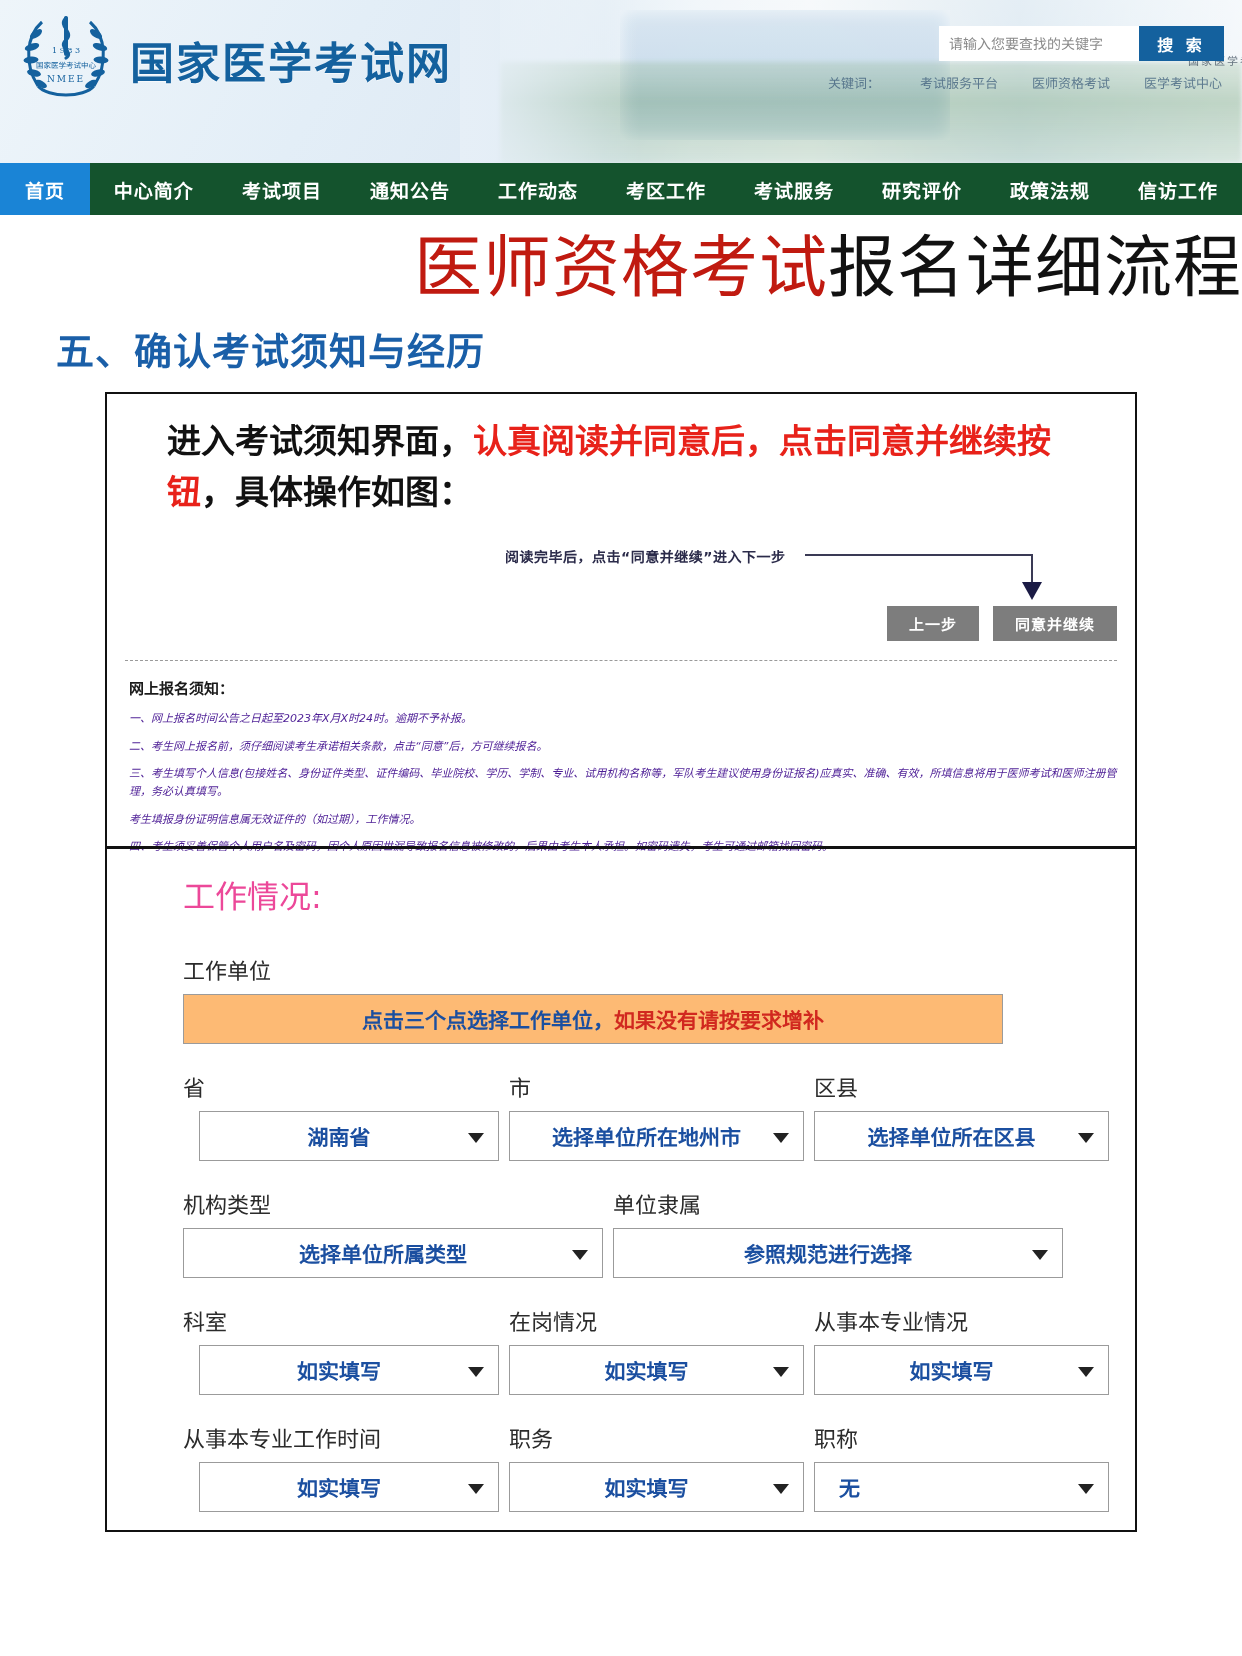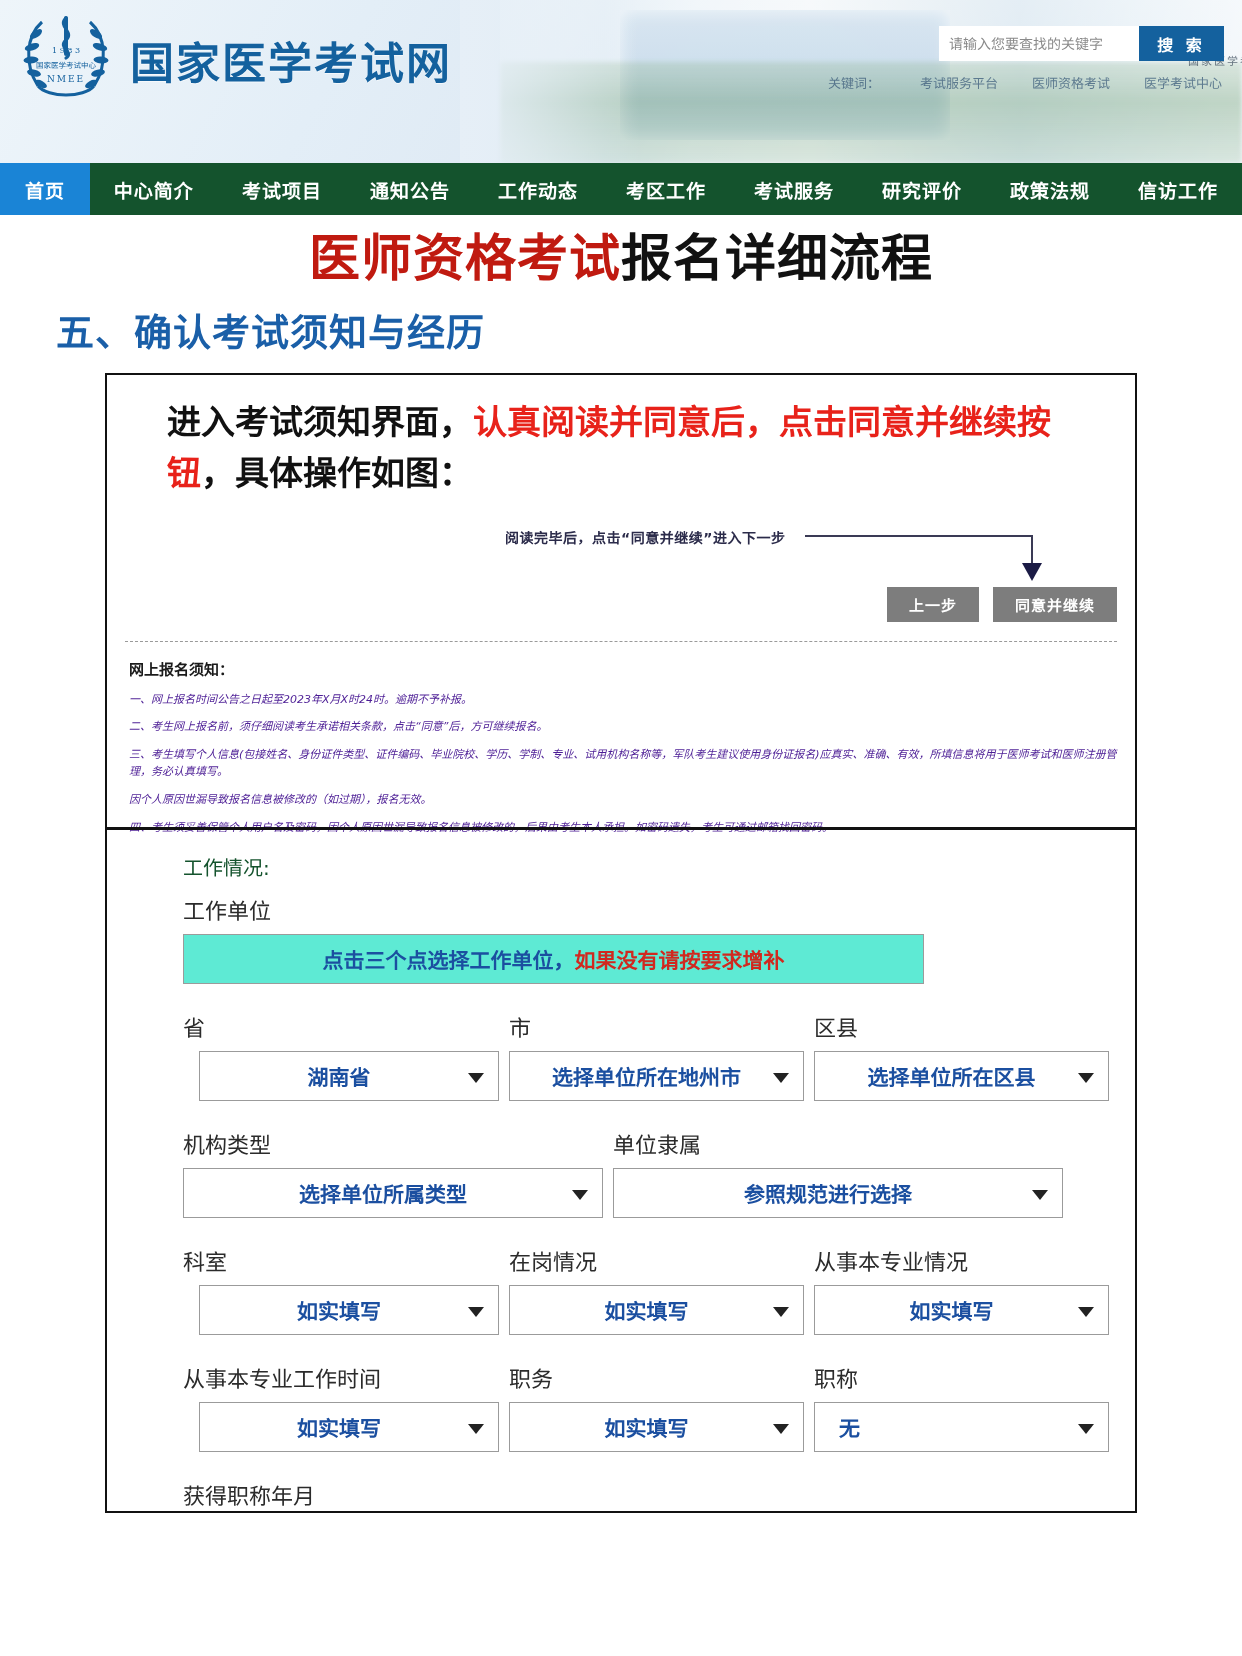--- a/index.html
+++ b/index.html
@@ -87,23 +87,23 @@
   .nav-item{
     display:flex;align-items:center;justify-content:center;
     color:#fff;font-size:19px;font-weight:bold;letter-spacing:1px;
     padding:0 24px;cursor:pointer;white-space:nowrap;
     font-family:"Liberation Sans","DejaVu Sans",sans-serif;
   }
   .nav-item.active{background:#1a84d6;width:100px;padding:0;}
 
   
   .main-title{
-    margin:14px 0 0 0;text-align:center;
+    margin:14px 0 0 0;text-align:right;
     font-family:"DejaVu Serif","Liberation Serif",serif;
-    font-size:51px;font-weight:bold;letter-spacing:1px;line-height:1.15;
+    font-size:68px;font-weight:normal;letter-spacing:1px;line-height:1.15;
     white-space:nowrap;
   }
   .t-red{color:#c01a10;}
   .t-black{color:#111;}
 
   .sec-title{
     margin:14px 0 0 56px;
     font-family:"DejaVu Sans","Liberation Sans",sans-serif;
     font-size:38px;font-weight:bold;color:#1a5fa8;letter-spacing:1px;
   }
@@ -153,30 +153,30 @@
     font-family:"DejaVu Sans","Liberation Sans",sans-serif;
     white-space:nowrap;overflow:hidden;font-style:italic;
   }
   .notice p.wrapok{white-space:normal;}
 
   .shot-sep{position:absolute;left:0;top:452px;width:100%;height:3px;background:#111;}
 
   
   .form{position:absolute;left:0;top:455px;width:100%;padding:22px 0 0 76px;box-sizing:border-box;}
   .form-title{
-    font-size:20px;color:#14532d;margin-bottom:12px;
+    font-size:32px;color:#ec4899;margin-bottom:36px;
     font-family:"DejaVu Sans","Liberation Sans",sans-serif;
   }
   .flabel{
     font-size:22px;color:#2b2b2b;margin-bottom:9px;
     font-family:"DejaVu Sans","Liberation Sans",sans-serif;
   }
   .wide-field{
-    width:741px;height:50px;border:1px solid #9b9b9b;box-sizing:border-box;
-    display:flex;align-items:center;justify-content:center;background:#5eead4;
+    width:820px;height:50px;border:1px solid #9b9b9b;box-sizing:border-box;
+    display:flex;align-items:center;justify-content:center;background:#fdba74;
     font-size:21px;font-weight:bold;cursor:pointer;
   }
   .wide-field .blue{color:#1b4fa0;}
   .wide-field .red{color:#d1281f;}
 
   .row{display:flex;margin-top:26px;}
   .cell{display:flex;flex-direction:column;}
   .sel{
     height:50px;border:1px solid #9b9b9b;box-sizing:border-box;background:#fff;
     display:flex;align-items:center;position:relative;cursor:pointer;
@@ -287,21 +287,21 @@
     </div>
   </div>
 
   <hr class="hr-dash">
 
   <div class="notice">
     <h4>网上报名须知：</h4>
     <p>一、网上报名时间公告之日起至2023年X月X时24时。逾期不予补报。</p>
     <p>二、考生网上报名前，须仔细阅读考生承诺相关条款，点击“同意”后，方可继续报名。</p>
     <p class="wrapok">三、考生填写个人信息(包接姓名、身份证件类型、证件编码、毕业院校、学历、学制、专业、试用机构名称等，军队考生建议使用身份证报名)应真实、准确、有效，所填信息将用于医师考试和医师注册管理，务必认真填写。</p>
-    <p>因个人原因世漏导致报名信息被修改的（如过期），报名无效。</p>
+    <p>考生填报身份证明信息属无效证件的（如过期），工作情况。</p>
     <p>四、考生须妥善保管个人用户名及密码，因个人原因世漏导致报名信息被修改的，后果由考生本人承担。如密码遗失，考生可通过邮箱找回密码。</p>
   </div>
 
   <div class="shot-sep"></div>
 
   <div class="form">
     <div class="form-title">工作情况:</div>
 
     <div class="flabel">工作单位</div>
     <div class="wide-field">

